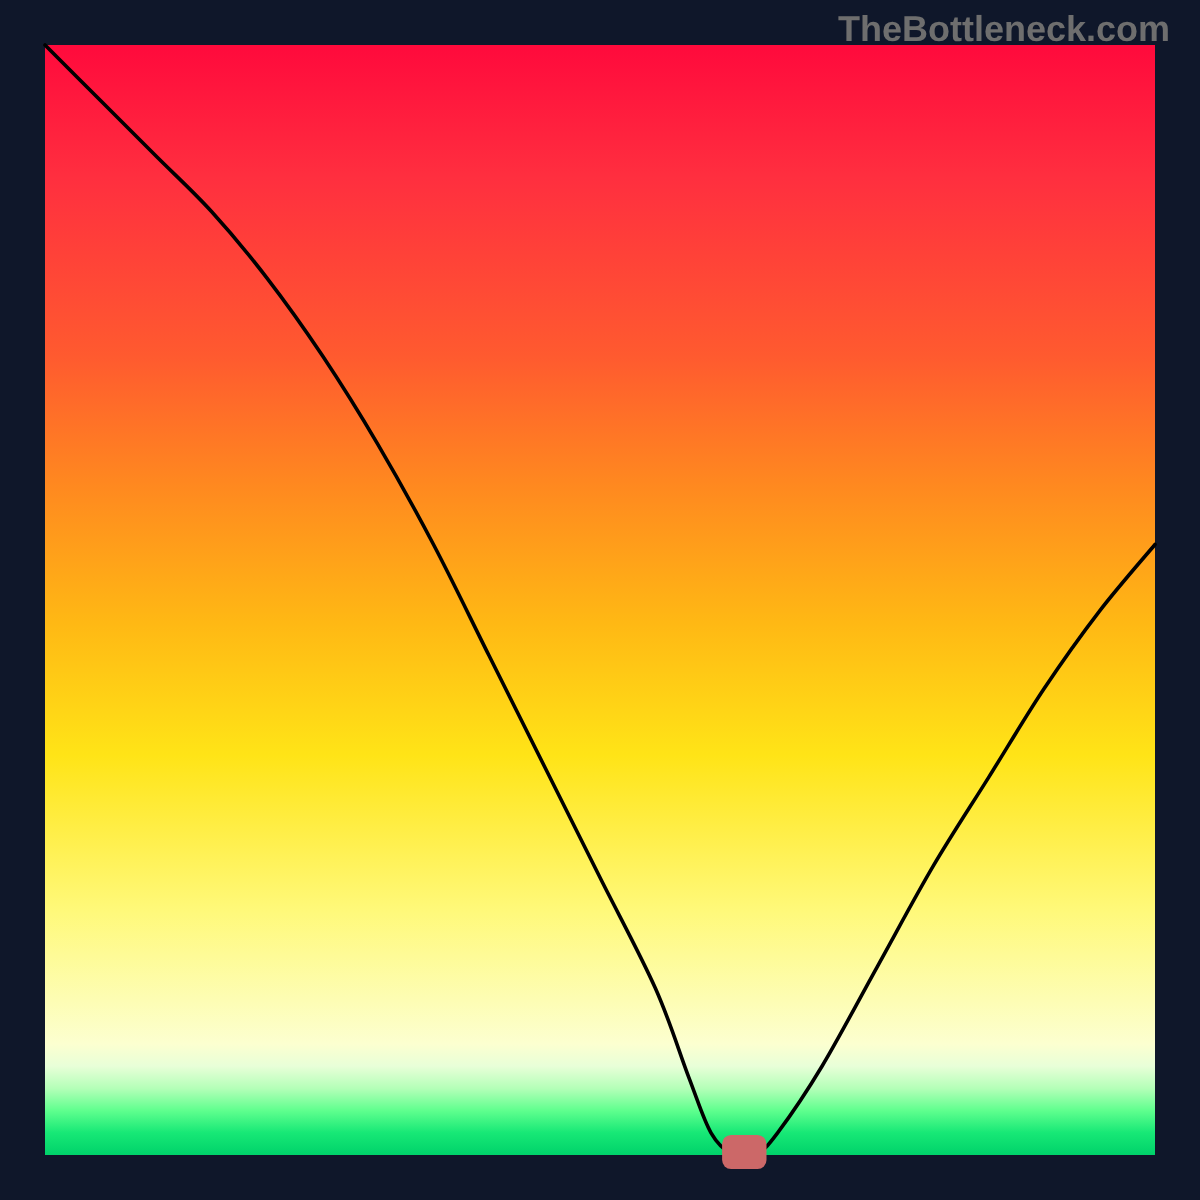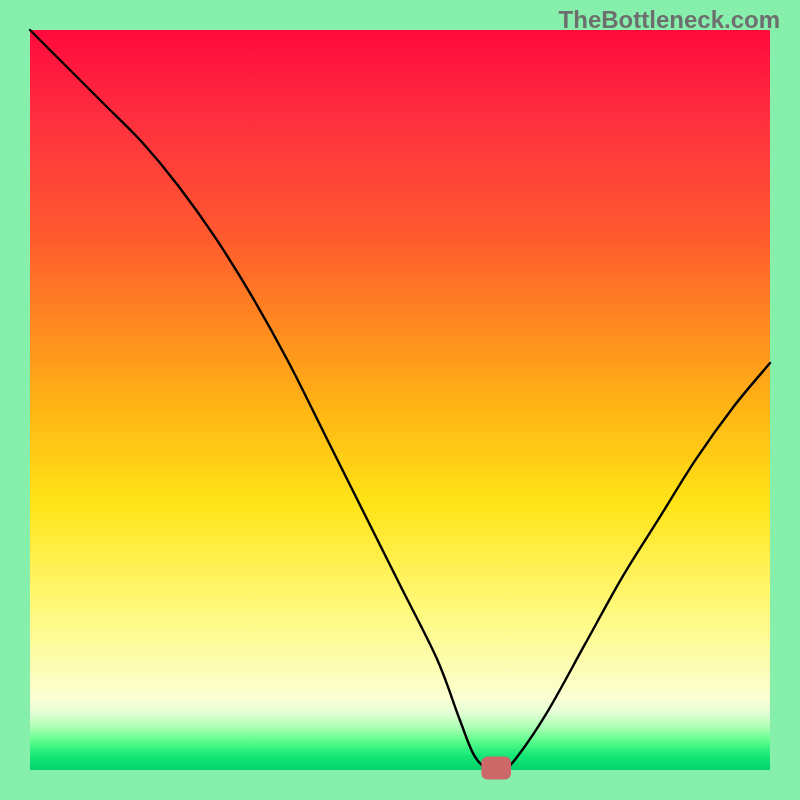--- a/index.html
+++ b/index.html
@@ -7,21 +7,21 @@
     padding: 0;
     width: 800px;
     height: 800px;
     background: #000;
     overflow: hidden;
   }
   .frame {
     position: relative;
     width: 800px;
     height: 800px;
-    background: #86efac;
+    background: #0f172a;
   }
   .plot {
     position: absolute;
     left: 30px;
     top: 30px;
     width: 740px;
     height: 740px;
     background: linear-gradient(to bottom,
       #ff0a3c 0%,
       #ff2f3f 12%,

